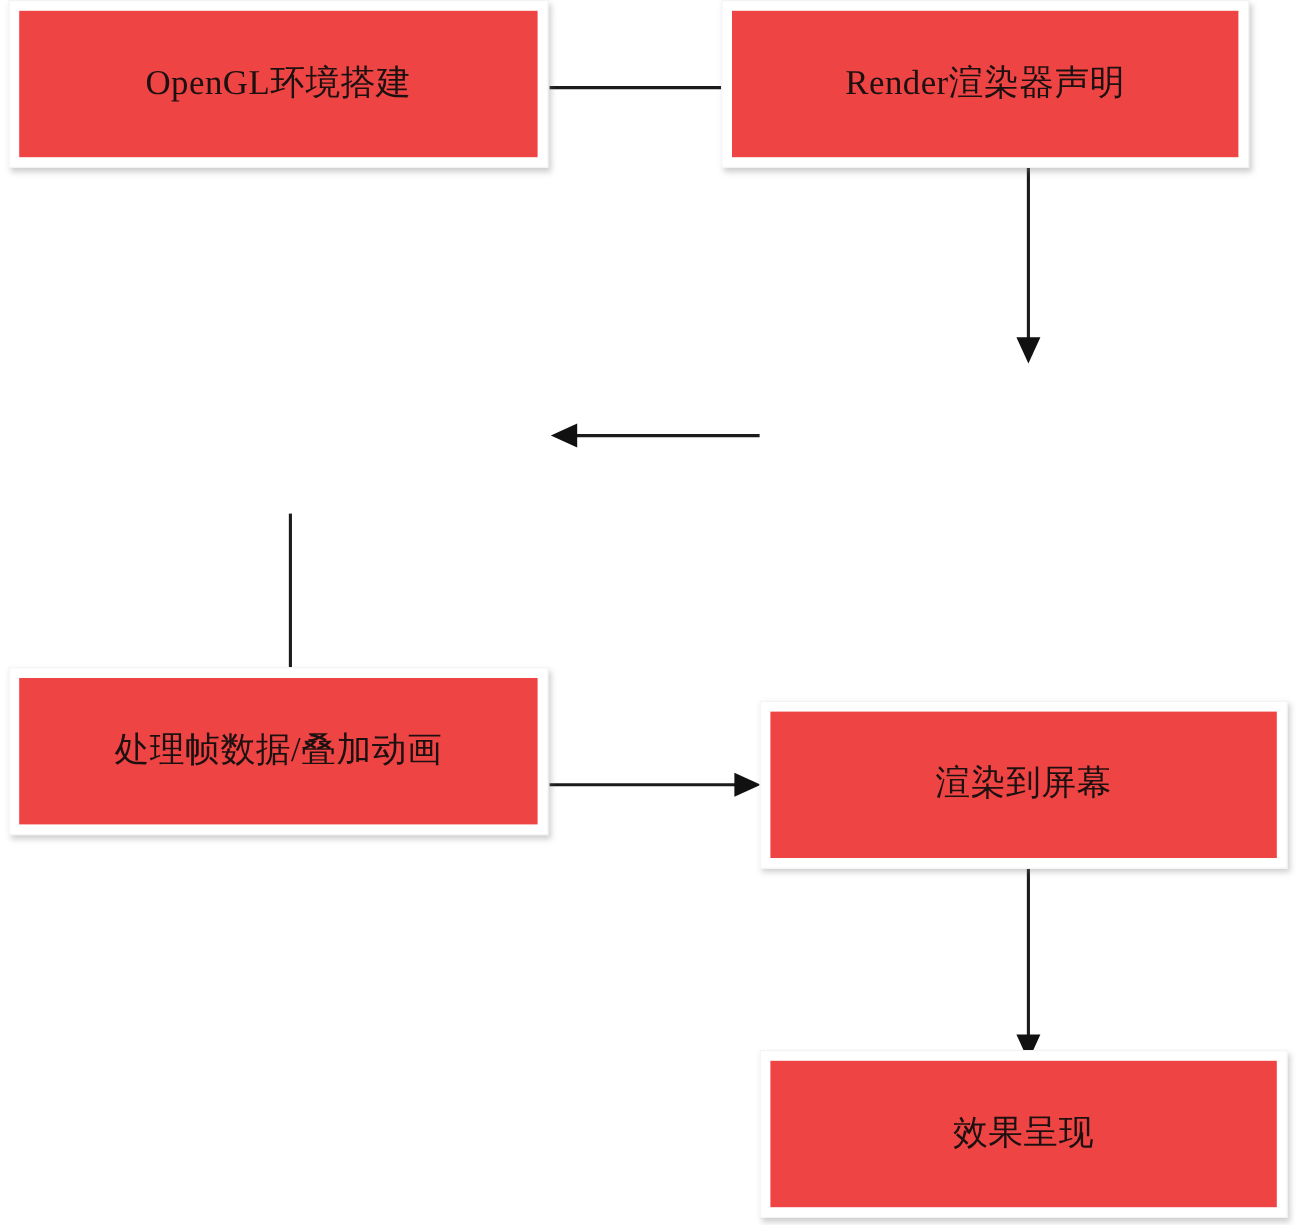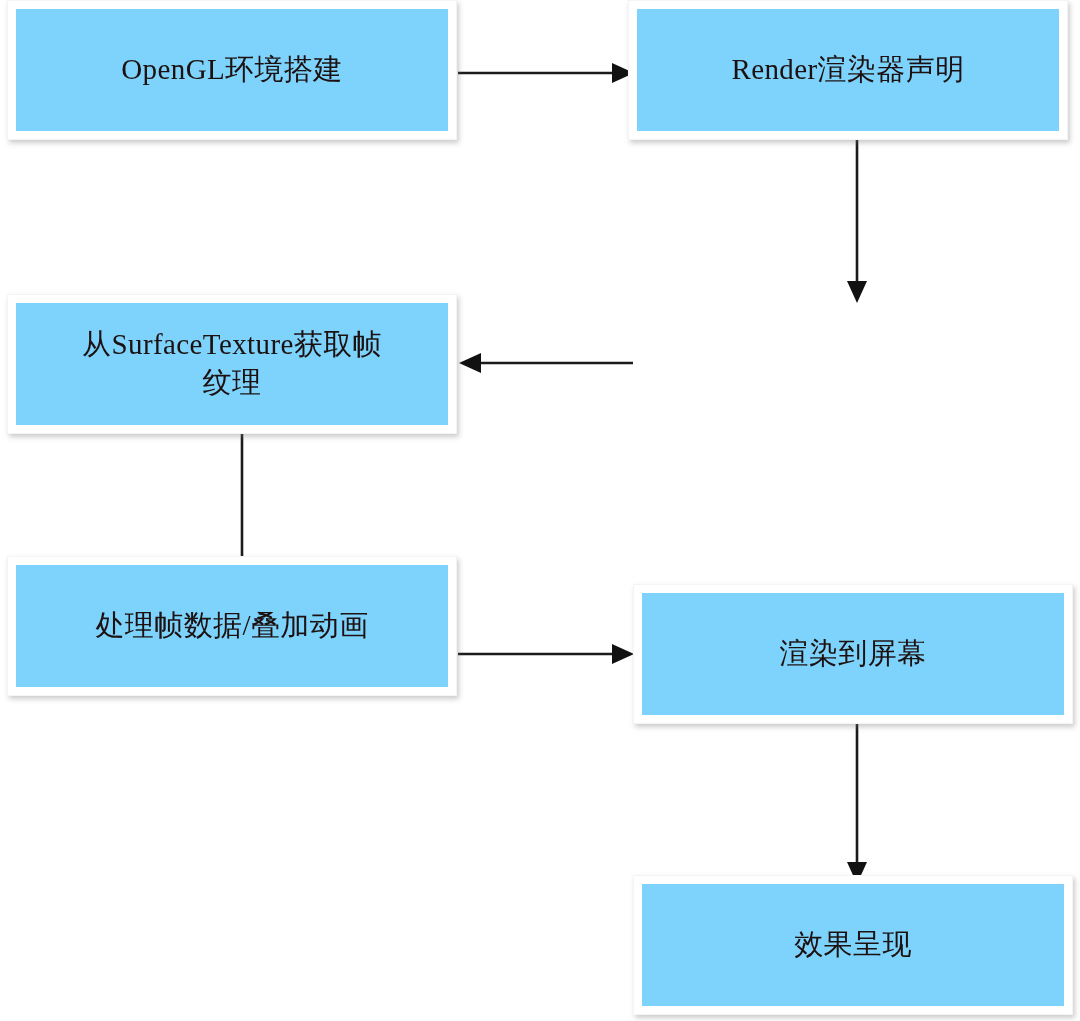--- a/index.html
+++ b/index.html
@@ -25,39 +25,39 @@
     box-sizing: border-box;
     background: #ffffff;
     border: 1px solid #f4f4f4;
     box-shadow: 2px 3px 5px rgba(120,120,120,0.38);
     padding: 8px;
   }
   .node-fill {
     width: 100%;
     height: 100%;
     box-sizing: border-box;
-    background: #7dd3fc;
+    background: #ef4444;
     display: flex;
     align-items: center;
     justify-content: center;
     text-align: center;
   }
   .node-label {
     display: block;
     color: #1c1110;
     font-size: 29px;
     line-height: 1.30;
     letter-spacing: 0.4px;
     font-family: "Liberation Serif", "DejaVu Serif", serif;
     padding: 0 6px;
     white-space: pre-line;
   }
   
   #node-opengl   { left: 7px;   top: 0px;   width: 450px; height: 140px; }
-  #node-render   { left: 628px; top: 0px;   width: 440px; height: 140px; }
+  #node-render   { left: 601px; top: 0px;   width: 440px; height: 140px; }
   #node-texture  { left: 7px;   top: 294px; width: 450px; height: 140px; }
   #node-media    { left: 633px; top: 294px; width: 440px; height: 140px; }
   #node-process  { left: 7px;   top: 556px; width: 450px; height: 140px; }
   #node-screen   { left: 633px; top: 584px; width: 440px; height: 140px; }
   #node-effect   { left: 633px; top: 875px; width: 440px; height: 140px; }
 
   #edges {
     position: absolute;
     left: 0;
     top: 0;
@@ -117,26 +117,20 @@
       <span class="node-label">OpenGL环境搭建</span>
     </div>
   </div>
 
   <div class="node" id="node-render">
     <div class="node-fill">
       <span class="node-label">Render渲染器声明</span>
     </div>
   </div>
 
-  <div class="node" id="node-texture">
-    <div class="node-fill">
-      <span class="node-label">从SurfaceTexture获取帧
-纹理</span>
-    </div>
-  </div>
 
 
   <div class="node" id="node-process">
     <div class="node-fill">
       <span class="node-label">处理帧数据/叠加动画</span>
     </div>
   </div>
 
   <div class="node" id="node-screen">
     <div class="node-fill">

